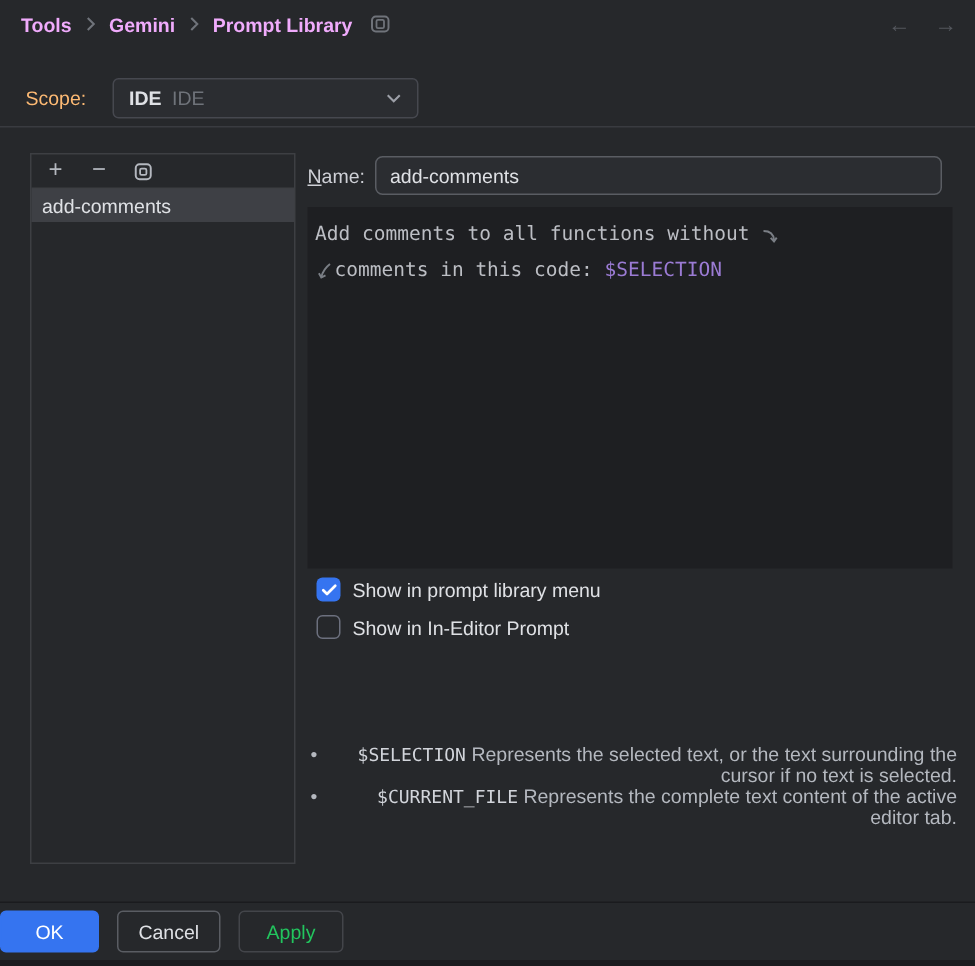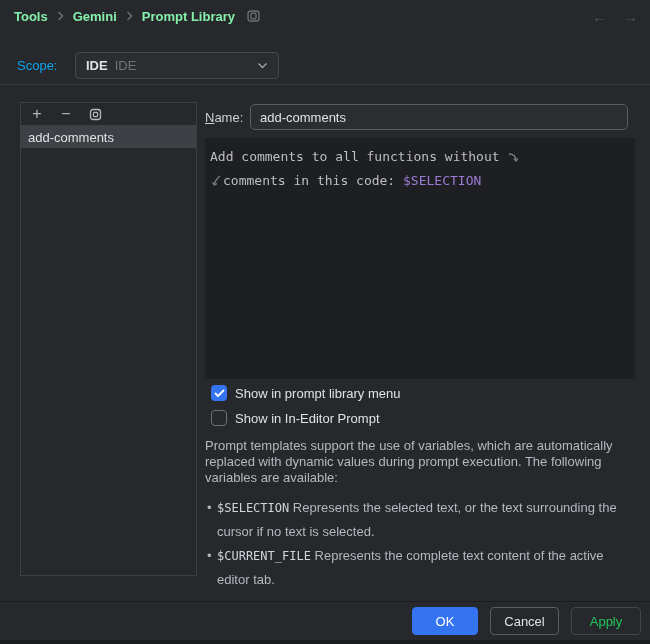--- a/index.html
+++ b/index.html
@@ -12,31 +12,31 @@
     overflow:hidden;
     font-size:13px;
   }
   .app { position:absolute; inset:0; }
 
   
   .breadcrumb {
     position:absolute; top:0; left:0; height:32px;
     display:flex; align-items:center; padding-left:14px; gap:9px;
   }
-  .crumb { font-weight:700; color:#86efac; cursor:default; }
+  .crumb { font-weight:700; color:#f0abfc; cursor:default; }
   .crumb-sep { color:#6F737A; font-size:12px; display:flex; align-items:center; }
   .crumb-icon { display:flex; align-items:center; margin-left:3px; }
   .nav-arrows {
     position:absolute; top:0; right:12px; height:32px;
     display:flex; align-items:center; gap:16px; color:#54575D; font-size:15px;
   }
 
   
   .scope-row { position:absolute; top:52px; left:0; width:100%; height:28px; }
-  .scope-label { position:absolute; left:17px; top:6px; color:#0ea5e9; }
+  .scope-label { position:absolute; left:17px; top:6px; color:#fdba74; }
   .scope-select {
     position:absolute; left:75px; top:0; width:204px; height:27px;
     background:#2B2D31; border:1px solid #46484F; border-radius:4px;
     display:flex; align-items:center; padding:0 10px; cursor:pointer;
   }
   .scope-value { font-weight:700; color:#DFE1E5; }
   .scope-placeholder { color:#6F737A; margin-left:7px; }
   .scope-chevron { margin-left:auto; display:flex; align-items:center; }
 
   .header-sep { position:absolute; top:84px; left:0; width:650px; height:1px; background:#393B40; }
@@ -85,32 +85,32 @@
   .cb-checked { background:#3574F0; }
   .cb-unchecked { background:transparent; border:1.5px solid #6C707E; }
   .cb-label { color:#DFE1E5; }
 
   
   .help-text {
     position:absolute; left:205px; top:438px; width:430px;
     color:#B4B8BF; line-height:16px;
   }
   .var-list { position:absolute; left:206px; top:496px; width:432px; list-style:none; }
-  .var-list li { position:relative; padding-left:11px; color:#B4B8BF; line-height:24px; }
+  .var-list li { position:relative; padding-left:11px; color:#B4B8BF; line-height:14px;text-align:right; }
   .var-list li::before { content:"•"; position:absolute; left:1px; color:#B4B8BF; }
   .var-name {
     font-family:"DejaVu Sans Mono","Liberation Mono",monospace;
     font-size:12px; color:#D2D5DB;
   }
 
   
   .footer-sep { position:absolute; top:601px; left:0; width:650px; height:1px; background:#1A1B1E; }
   .footer {
     position:absolute; top:602px; left:0; width:650px; height:38px;
-    background:#26282B; display:flex; align-items:center; justify-content:flex-end;
+    background:#26282B; display:flex; align-items:center; justify-content:flex-start;
     gap:12px; padding-right:9px;
   }
   .btn {
     height:28px; border-radius:4px; font-size:13px;
     font-family:"Liberation Sans", sans-serif; cursor:pointer;
     display:flex; align-items:center; justify-content:center;
   }
   .btn-ok { width:66px; background:#3574F0; border:1px solid #3574F0; color:#FFFFFF; }
   .btn-cancel { width:69px; background:transparent; border:1px solid #5A5D63; color:#DFE1E5; }
   .btn-apply { width:70px; background:transparent; border:1px solid #43454A; color:#22c55e; cursor:default; }
@@ -214,21 +214,20 @@
           <path d="M1.5 4.5 L4 7 L9.5 1.5" stroke="#FFFFFF" stroke-width="1.8" fill="none" stroke-linecap="round" stroke-linejoin="round"></path>
         </svg>
     </span>
     <span class="cb-label">Show in prompt library menu</span>
   </div>
   <div class="checkbox-row cb-row-2">
     <span class="cb-box cb-unchecked"></span>
     <span class="cb-label">Show in In-Editor Prompt</span>
   </div>
 
-  <div class="help-text">Prompt templates support the use of variables, which are automatically replaced with dynamic values during prompt execution. The following variables are available:</div>
   <ul class="var-list">
     <li><span class="var-name">$SELECTION</span><span> Represents the selected text, or the text surrounding the cursor if no text is selected.</span></li>
     <li><span class="var-name">$CURRENT_FILE</span><span> Represents the complete text content of the active editor tab.</span></li>
   </ul>
 
   <div class="footer-sep"></div>
   <div class="footer">
     <button class="btn btn-ok">OK</button>
     <button class="btn btn-cancel">Cancel</button>
     <button class="btn btn-apply">Apply</button>

